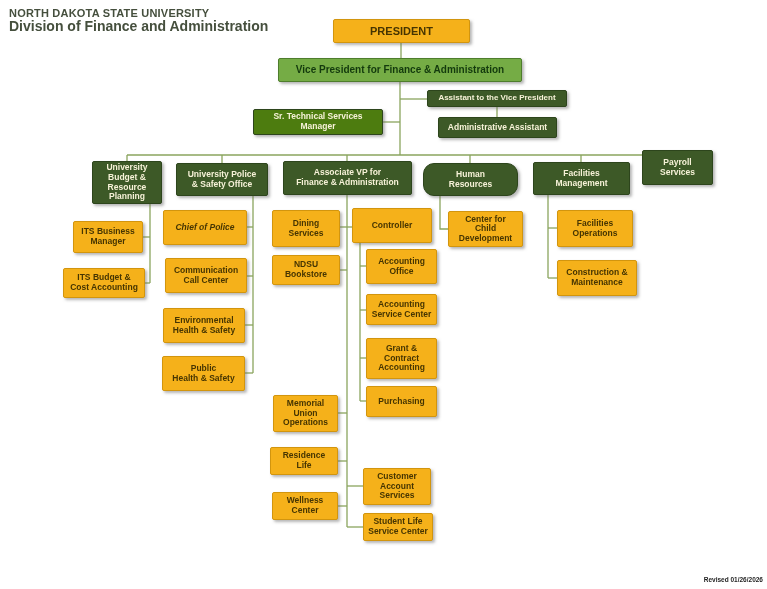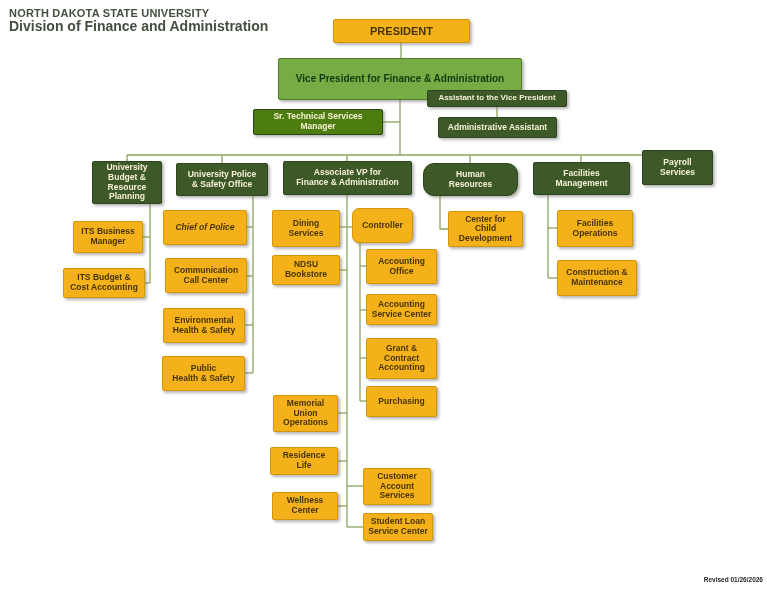--- a/index.html
+++ b/index.html
@@ -61,21 +61,21 @@
       <polyline points="360,266 366,266" fill="none" stroke="#8AA55E" stroke-width="1.3"></polyline>
       <polyline points="360,310 366,310" fill="none" stroke="#8AA55E" stroke-width="1.3"></polyline>
       <polyline points="360,358 366,358" fill="none" stroke="#8AA55E" stroke-width="1.3"></polyline>
       <polyline points="360,401 366,401" fill="none" stroke="#8AA55E" stroke-width="1.3"></polyline>
       <polyline points="440,196 440,229 448,229" fill="none" stroke="#8AA55E" stroke-width="1.3"></polyline>
       <polyline points="548,195 548,278" fill="none" stroke="#8AA55E" stroke-width="1.3"></polyline>
       <polyline points="548,228 557,228" fill="none" stroke="#8AA55E" stroke-width="1.3"></polyline>
       <polyline points="548,278 557,278" fill="none" stroke="#8AA55E" stroke-width="1.3"></polyline>
     </svg>
     <div class="node gold" style="left: 333px; top: 19px; width: 137px; height: 24px; font-size: 11px; background: rgb(245, 177, 26); border-color: rgb(210, 149, 14); color: rgb(70, 53, 2);">PRESIDENT</div>
-    <div class="node light" style="left: 278px; top: 58px; width: 244px; height: 42px; font-size: 10px; background: rgb(117, 172, 69); border-color: rgb(78, 125, 44); color: rgb(19, 58, 13);">Vice President for Finance &amp; Administration</div>
+    <div class="node light" style="left: 278px; top: 58px; width: 244px; height: 24px; font-size: 10px; background: rgb(117, 172, 69); border-color: rgb(78, 125, 44); color: rgb(19, 58, 13);">Vice President for Finance &amp; Administration</div>
     <div class="node dark" style="left: 427px; top: 90px; width: 140px; height: 17px; font-size: 8px; background: rgb(61, 89, 39); border-color: rgb(45, 69, 28); color: rgb(247, 242, 216);">Assistant to the Vice President</div>
     <div class="node dark" style="left: 253px; top: 109px; width: 130px; height: 26px; background: #4d7c0f; border-color: rgb(45, 69, 28); color: rgb(247, 242, 216);">Sr. Technical Services
 Manager</div>
     <div class="node dark" style="left: 438px; top: 117px; width: 119px; height: 21px; background: rgb(61, 89, 39); border-color: rgb(45, 69, 28); color: rgb(247, 242, 216);">Administrative Assistant</div>
     <div class="node dark" style="left: 92px; top: 161px; width: 70px; height: 43px; background: rgb(61, 89, 39); border-color: rgb(45, 69, 28); color: rgb(247, 242, 216);">University
 Budget &amp;
 Resource
 Planning</div>
     <div class="node dark" style="left: 176px; top: 163px; width: 92px; height: 33px; background: rgb(61, 89, 39); border-color: rgb(45, 69, 28); color: rgb(247, 242, 216);">University Police
 &amp; Safety Office</div>
@@ -102,33 +102,33 @@
 Services</div>
     <div class="node gold" style="left: 272px; top: 255px; width: 68px; height: 30px; background: rgb(245, 177, 26); border-color: rgb(210, 149, 14); color: rgb(70, 53, 2);">NDSU
 Bookstore</div>
     <div class="node gold" style="left: 273px; top: 395px; width: 65px; height: 37px; background: rgb(245, 177, 26); border-color: rgb(210, 149, 14); color: rgb(70, 53, 2);">Memorial
 Union
 Operations</div>
     <div class="node gold" style="left: 270px; top: 447px; width: 68px; height: 28px; background: rgb(245, 177, 26); border-color: rgb(210, 149, 14); color: rgb(70, 53, 2);">Residence
 Life</div>
     <div class="node gold" style="left: 272px; top: 492px; width: 66px; height: 28px; background: rgb(245, 177, 26); border-color: rgb(210, 149, 14); color: rgb(70, 53, 2);">Wellness
 Center</div>
-    <div class="node gold" style="left: 352px; top: 208px; width: 61px; height: 35px; background: rgb(245, 177, 26); border-color: rgb(210, 149, 14); color: rgb(70, 53, 2); border-radius: 7px;">Controller</div>
+    <div class="node gold" style="left: 352px; top: 208px; width: 80px; height: 35px; background: rgb(245, 177, 26); border-color: rgb(210, 149, 14); color: rgb(70, 53, 2);">Controller</div>
     <div class="node gold" style="left: 366px; top: 249px; width: 71px; height: 35px; background: rgb(245, 177, 26); border-color: rgb(210, 149, 14); color: rgb(70, 53, 2);">Accounting
 Office</div>
     <div class="node gold" style="left: 366px; top: 294px; width: 71px; height: 31px; background: rgb(245, 177, 26); border-color: rgb(210, 149, 14); color: rgb(70, 53, 2);">Accounting
 Service Center</div>
     <div class="node gold" style="left: 366px; top: 338px; width: 71px; height: 41px; background: rgb(245, 177, 26); border-color: rgb(210, 149, 14); color: rgb(70, 53, 2);">Grant &amp;
 Contract
 Accounting</div>
     <div class="node gold" style="left: 366px; top: 386px; width: 71px; height: 31px; background: rgb(245, 177, 26); border-color: rgb(210, 149, 14); color: rgb(70, 53, 2);">Purchasing</div>
     <div class="node gold" style="left: 363px; top: 468px; width: 68px; height: 37px; background: rgb(245, 177, 26); border-color: rgb(210, 149, 14); color: rgb(70, 53, 2);">Customer
 Account
 Services</div>
-    <div class="node gold" style="left: 363px; top: 513px; width: 70px; height: 28px; background: rgb(245, 177, 26); border-color: rgb(210, 149, 14); color: rgb(70, 53, 2);">Student Loan
+    <div class="node gold" style="left: 363px; top: 513px; width: 70px; height: 28px; background: rgb(245, 177, 26); border-color: rgb(210, 149, 14); color: rgb(70, 53, 2);">Student Life
 Service Center</div>
     <div class="node gold" style="left: 448px; top: 211px; width: 75px; height: 36px; background: rgb(245, 177, 26); border-color: rgb(210, 149, 14); color: rgb(70, 53, 2);">Center for
 Child
 Development</div>
     <div class="node gold" style="left: 557px; top: 210px; width: 76px; height: 37px; background: rgb(245, 177, 26); border-color: rgb(210, 149, 14); color: rgb(70, 53, 2);">Facilities
 Operations</div>
     <div class="node gold" style="left: 557px; top: 260px; width: 80px; height: 36px; background: rgb(245, 177, 26); border-color: rgb(210, 149, 14); color: rgb(70, 53, 2);">Construction &amp;
 Maintenance</div>
   </div>
 

